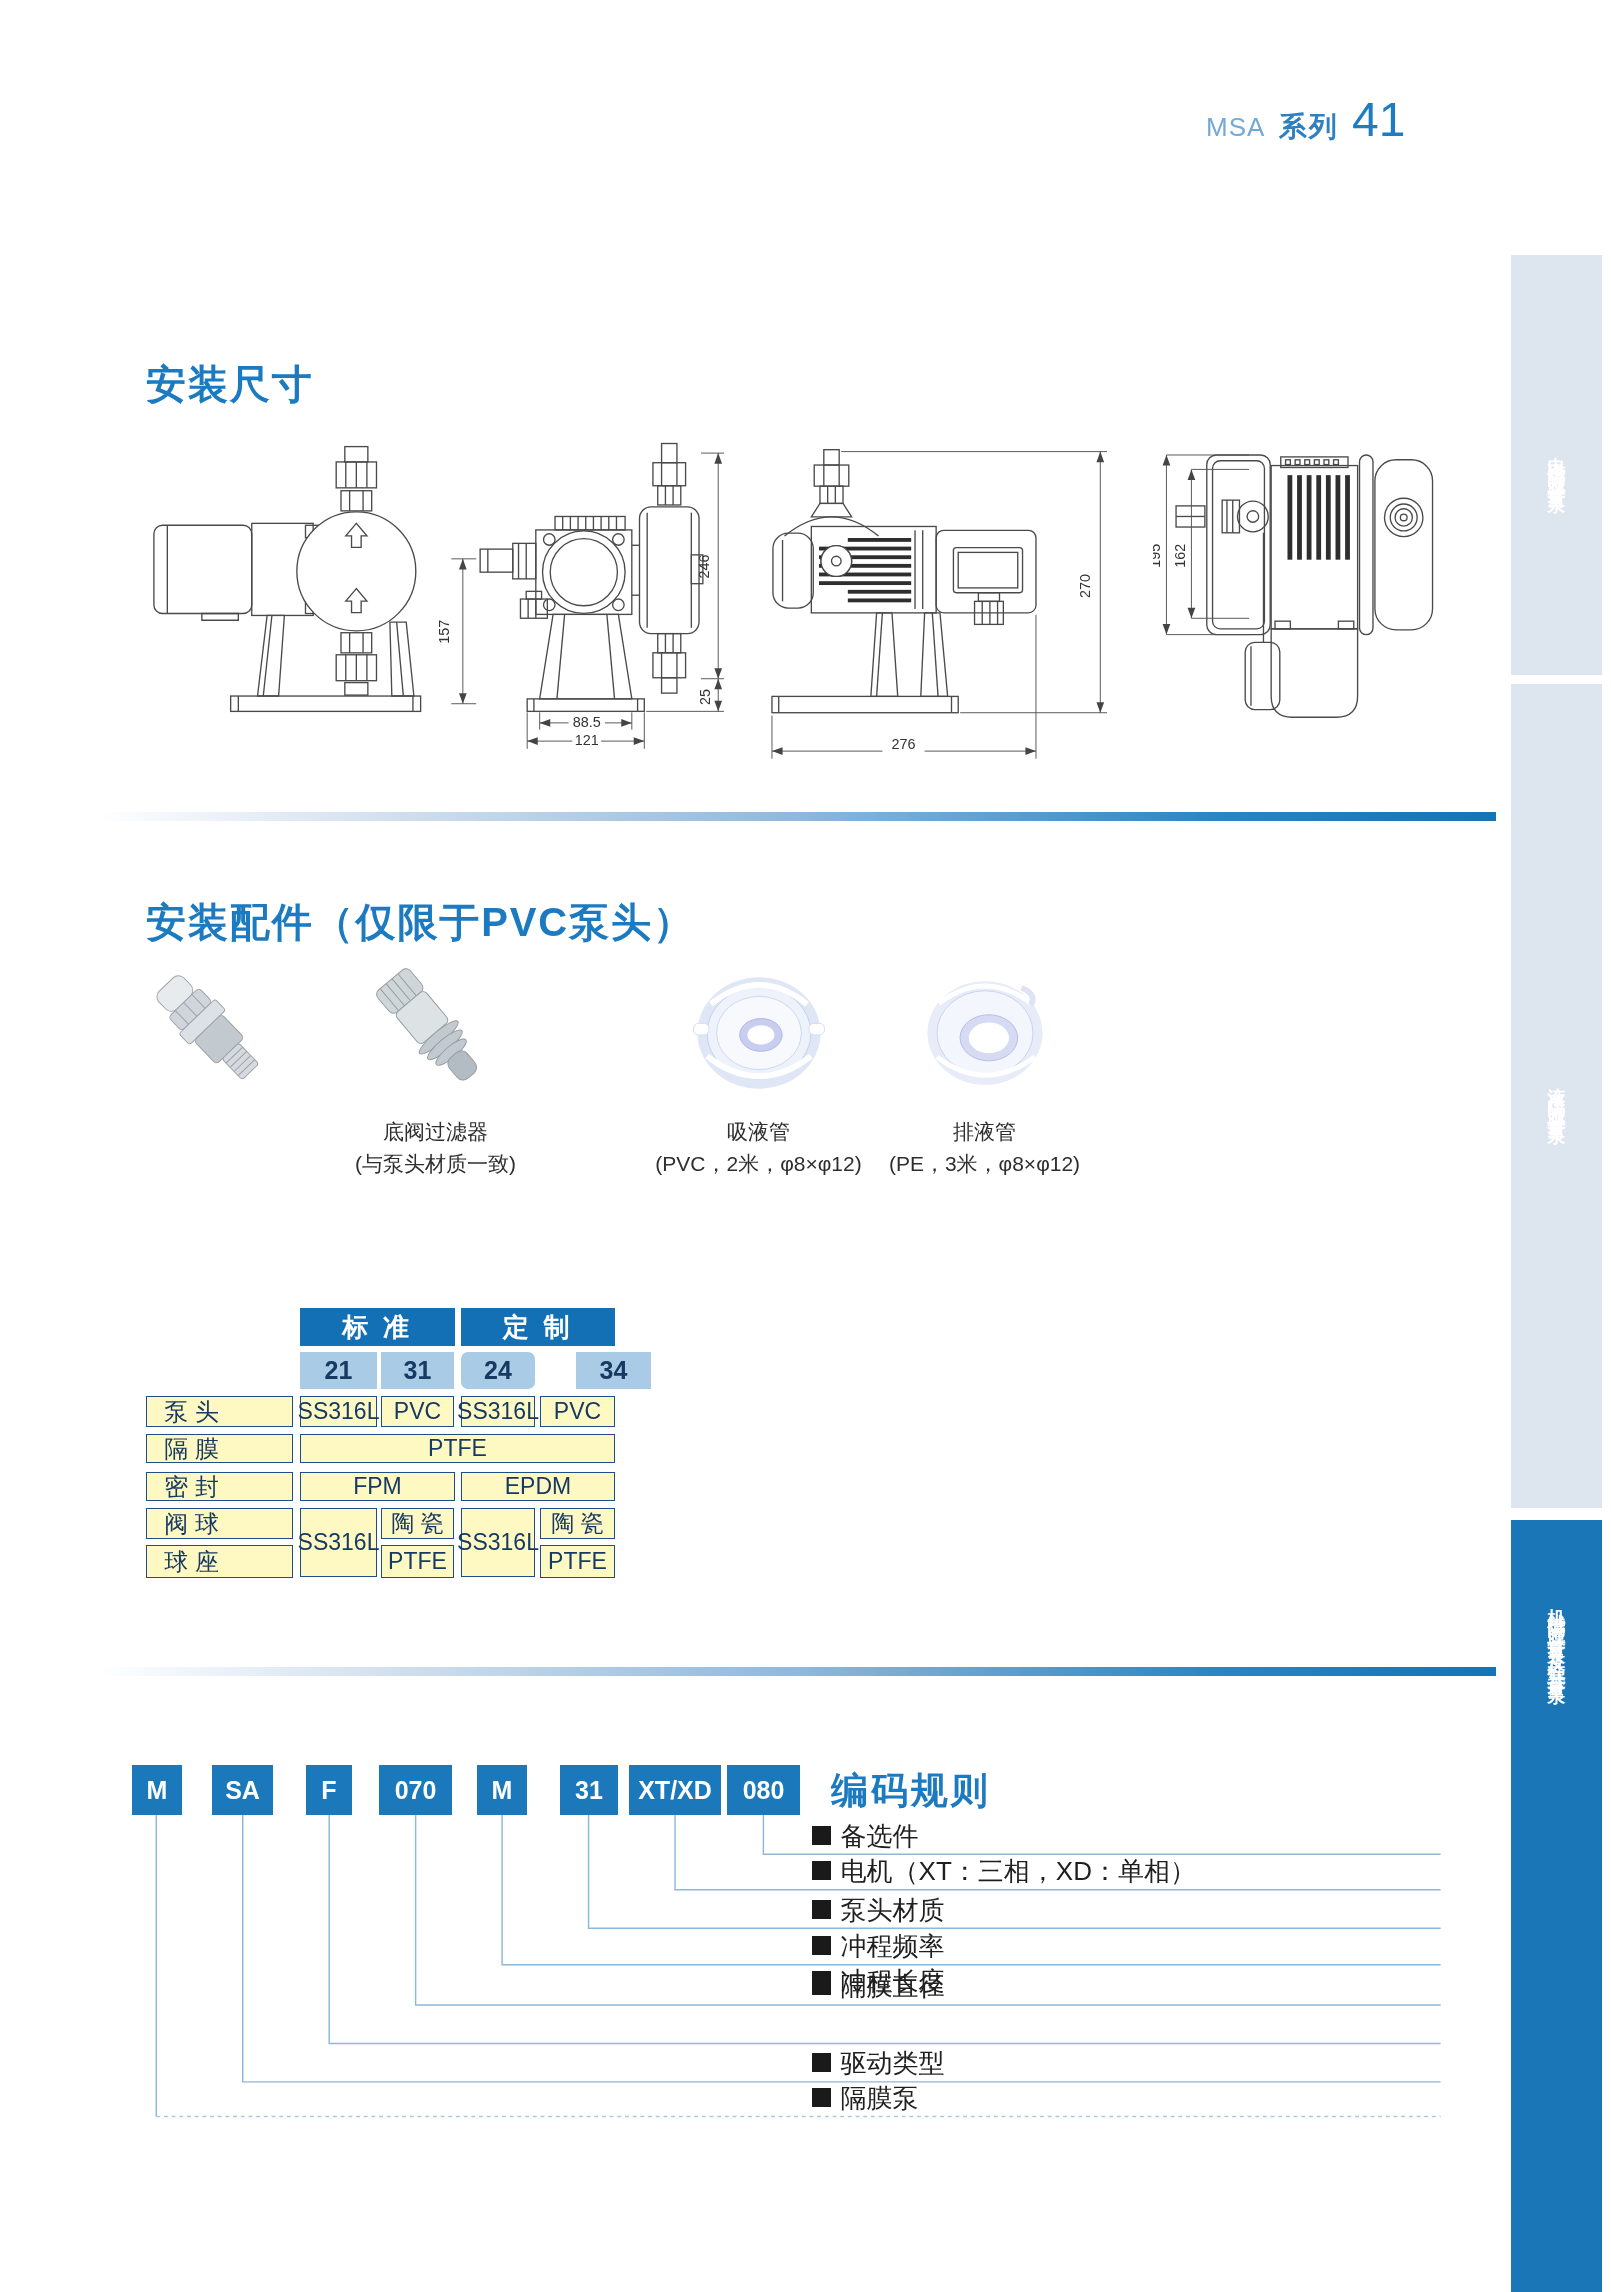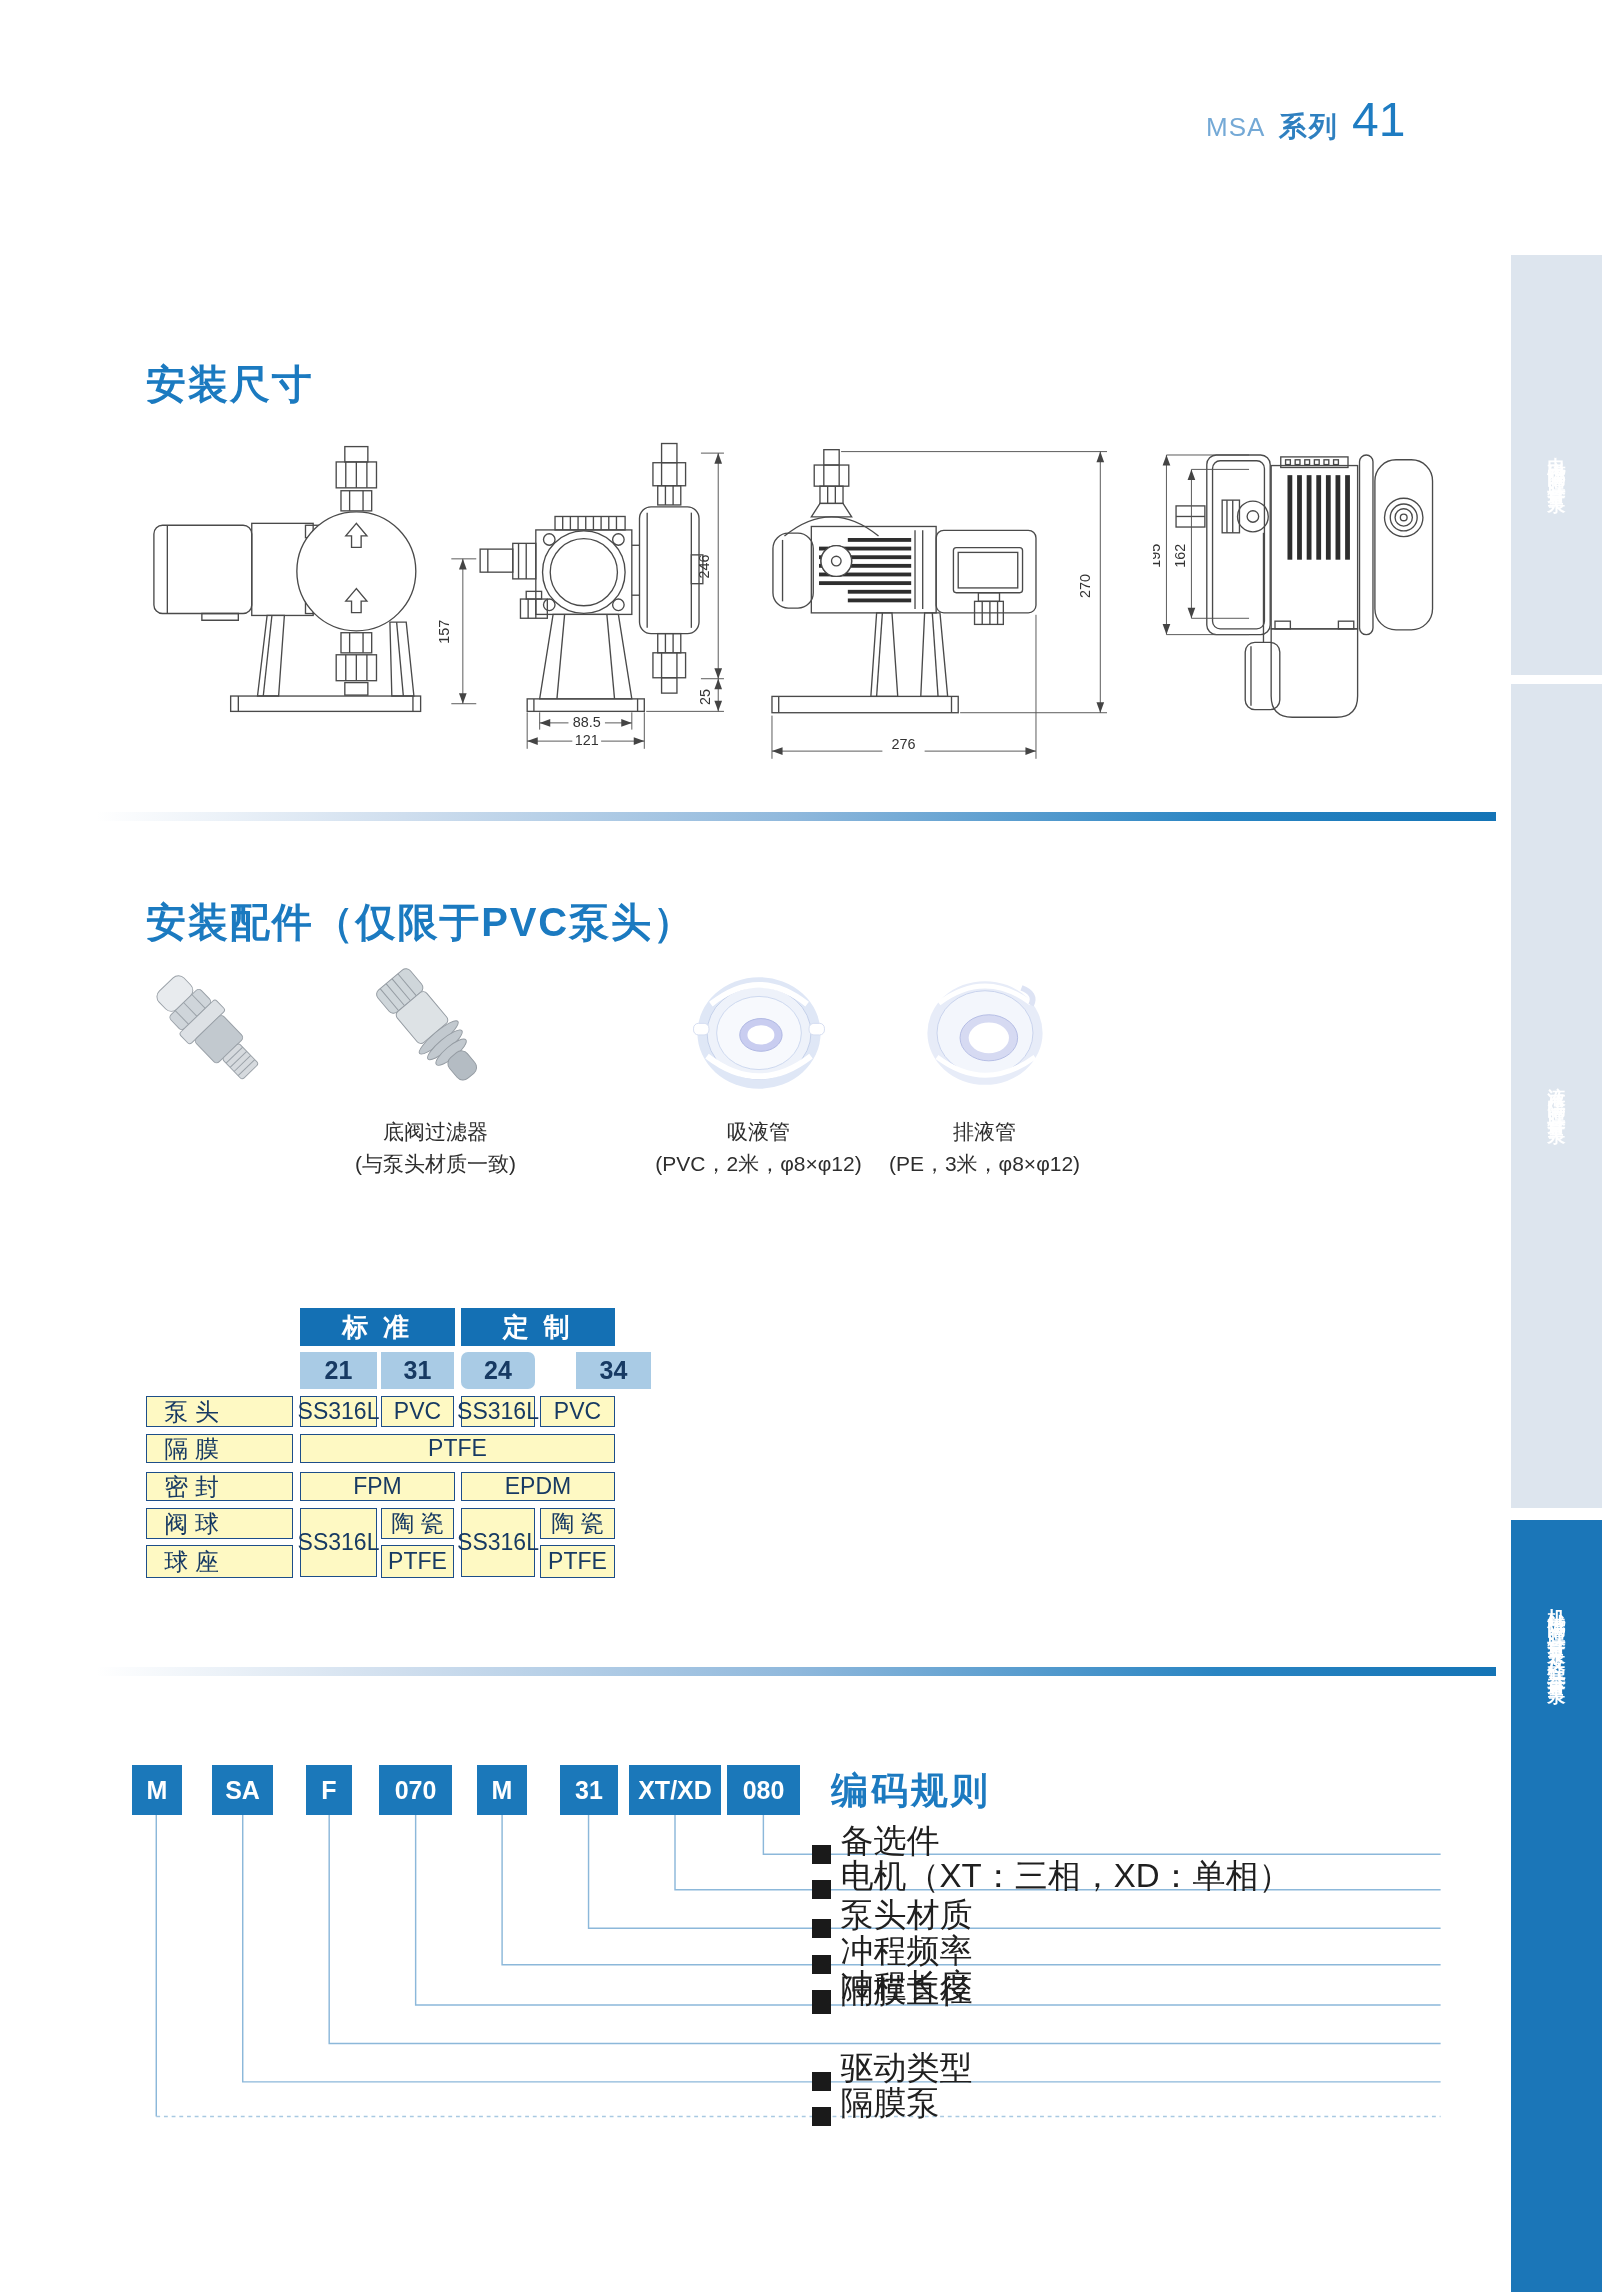--- a/index.html
+++ b/index.html
@@ -23,21 +23,21 @@
       border:1.9px solid #1d4e89;color:#173a63;font-size:23px;background:#fef9c3;}
   .tc-dark{position:absolute;box-sizing:border-box;display:flex;align-items:center;justify-content:center;
       background:#1470b4;color:#fff;font-size:26px;font-weight:bold;letter-spacing:3.8px;}
   .tc-light{position:absolute;box-sizing:border-box;display:flex;align-items:center;justify-content:center;
       background:#a9cbe5;color:#173a63;font-size:25px;font-weight:bold;}
   .tc-label{font-size:24px;}
   
   .codebox{position:absolute;top:1765px;height:50px;background:#1b78ba;color:#fff;font-weight:bold;
            font-size:25px;display:flex;align-items:center;justify-content:center;box-sizing:border-box;}
   .code-title{position:absolute;left:831px;top:1766px;color:#1c7ac0;font-size:37px;font-weight:bold;letter-spacing:2.9px;}
-  .legend-item{position:absolute;left:812px;display:flex;align-items:flex-end;gap:9.6px;color:#1f1f1f;font-size:33px;white-space:nowrap;}
+  .legend-item{position:absolute;left:812px;display:flex;align-items:flex-start;gap:9.6px;color:#1f1f1f;font-size:26px;white-space:nowrap;}
   .legend-item .sq{width:19px;height:19px;background:#1a1a1a;margin-top:6.7px;flex:0 0 auto;}
   
   .tab{position:absolute;left:1511px;width:91px;display:flex;justify-content:center;}
   .tab-inactive{background:#dde5ee;align-items:center;}
   .tab-active{background:#1b76b8;align-items:flex-start;}
   .tab-label{writing-mode:vertical-rl;text-orientation:upright;color:#fff;font-weight:bold;
              font-size:18px;letter-spacing:6.7px;}
   svg text{font-family:"Liberation Sans",sans-serif;}
 </style>
 </head>

